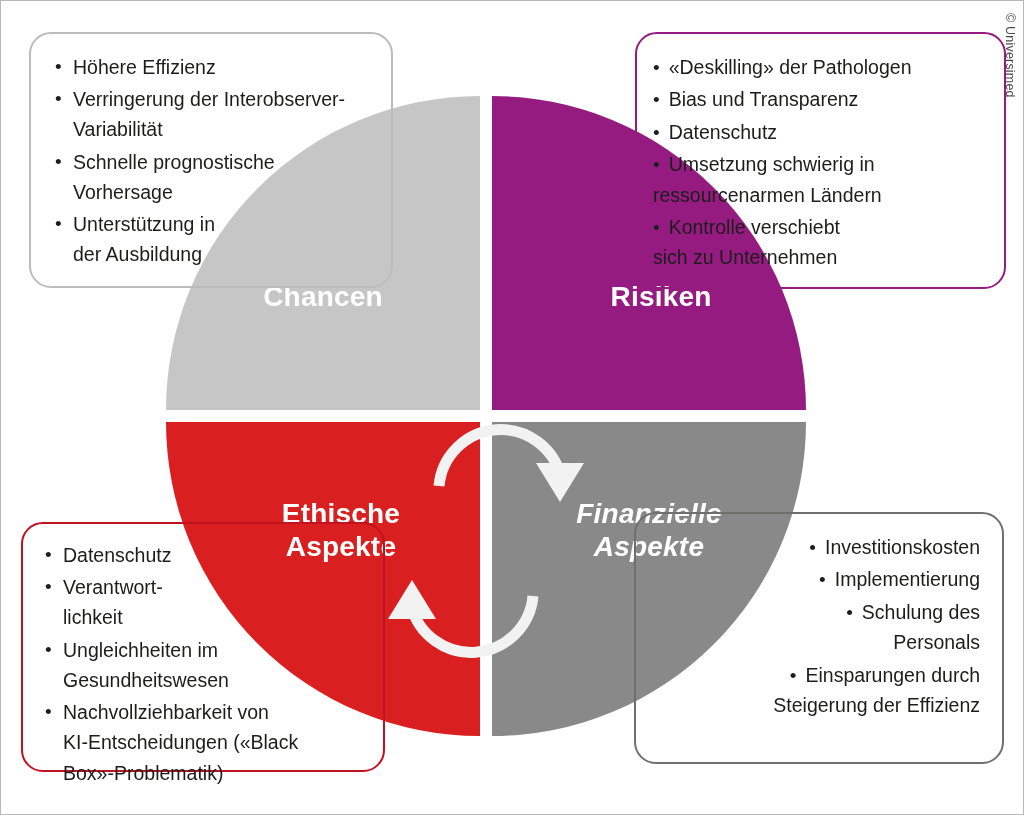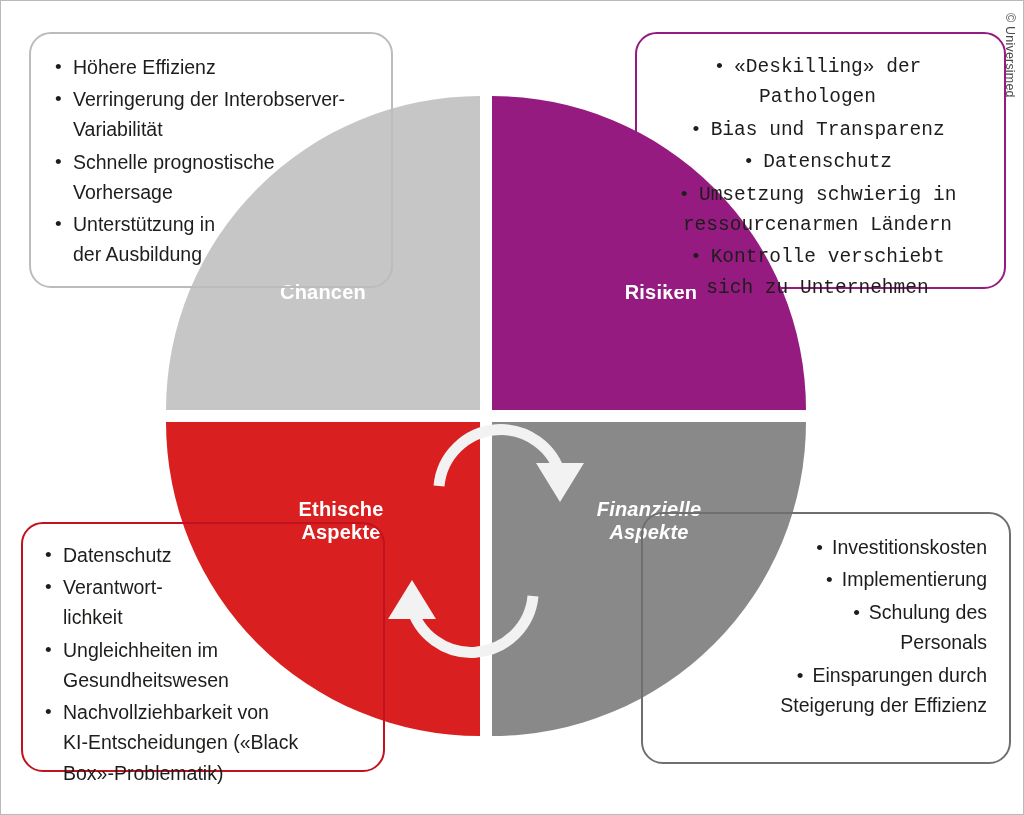--- a/index.html
+++ b/index.html
@@ -31,21 +31,21 @@
   }
   .quad-tl{left:0;   top:0;   background:#c6c6c6; border-radius:314px 0 0 0;}
   .quad-tr{left:326px;top:0;   background:#951b81; border-radius:0 314px 0 0;}
   .quad-bl{left:0;   top:326px;background:#d91f1f; border-radius:0 0 0 314px;}
   .quad-br{left:326px;top:326px;background:#898989; border-radius:0 0 314px 0;}
 
   .quad-label{
     position:absolute;
     color:#ffffff;
     font-weight:bold;
-    font-size:20px;
+    font-size:28px;
     line-height:1.17;
     text-align:center;
     letter-spacing:0.2px;
     white-space:pre-line;
   }
   .lbl-tl{left:0;   top:185px; width:314px;}
   .lbl-tr{left:326px;top:185px;width:314px;padding-left:12px;}
   .lbl-bl{left:18px;   top:402px; width:314px;}
   .lbl-br{left:326px;top:402px;width:314px;font-style:italic;}
 
@@ -91,37 +91,36 @@
   #box-chancen ul{padding:18px 14px 0 20px;}
   #box-chancen li{padding-left:22px;text-align:left;}
   #box-chancen li .bullet{left:4px;top:0;}
 
   
   #box-risiken{
     left:634px; top:31px; width:371px; height:257px;
     border-color:#951b81;
   }
   #box-risiken ul{padding:18px 22px 0 16px;}
-  #box-risiken li{text-align:center;font-family:Liberation Mono, monospace;}
+  #box-risiken li{text-align:left;}
   #box-risiken li .bullet{position:static;margin-right:9px;}
 
   
   #box-ethik{
     left:20px; top:521px; width:364px; height:250px;
     border-color:#c1121f;
   }
   #box-ethik ul{padding:16px 12px 0 18px;}
   #box-ethik li{padding-left:22px;text-align:left;}
   #box-ethik li .bullet{left:4px;top:0;}
 
   
   #box-finanz{
     left:633px; top:511px; width:370px; height:252px;
     border-color:#6f6f6e;
-    margin-left:7px;
   }
   #box-finanz ul{padding:18px 22px 0 16px;}
   #box-finanz li{text-align:right;}
   #box-finanz li .bullet{position:static;margin-right:9px;}
 
   .wrapline{display:block;}
 
   
   #copyright{
     position:absolute;

